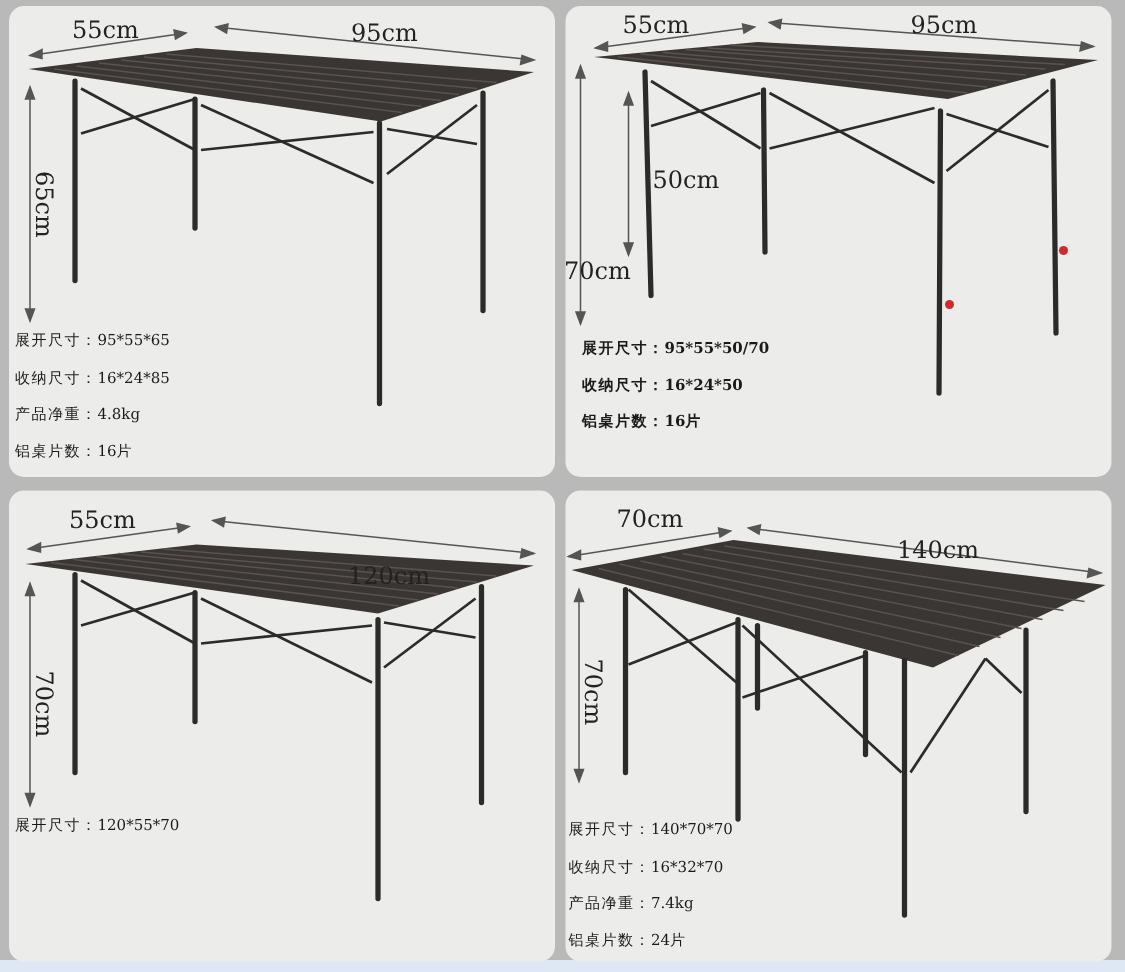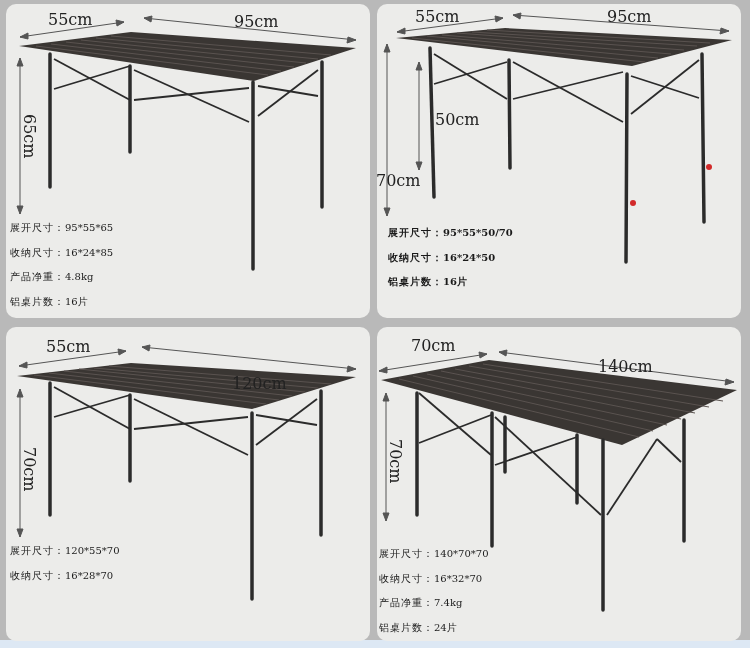--- a/index.html
+++ b/index.html
@@ -157,21 +157,20 @@
         <line x1="128" y1="102" x2="242" y2="90"></line>
       <line x1="250" y1="118" x2="311" y2="72"></line>
         <line x1="250" y1="88" x2="311" y2="98"></line>
     </g>
   </svg>
   <div class="dim" style="left:40px;top:10px;">55cm</div>
   <div class="dim" style="left:226px;top:14px;margin-top:33px;">120cm</div>
   <div class="dim vert" style="left:14px;top:120px;">70cm</div>
   <div class="specs" style="top:212px;">
     <div class="spec-row"><span class="spec-label">展开尺寸：</span><span>120*55*70</span></div>
-    <div class="spec-row"><span class="spec-label">收纳尺寸：</span><span>16*28*70</span></div>
   </div>
 </div>
 
 <div class="panel" style="left:377px;top:327px;">
   <svg width="364" height="314">
     <g stroke="#555" stroke-width="1" fill="#555">
       <line x1="2" y1="44" x2="110" y2="27"></line>
         <polygon points="2,44 10,40 10,46"></polygon>
         <polygon points="110,27 102,25 103,31"></polygon>
       <line x1="122" y1="25" x2="357" y2="55"></line>

